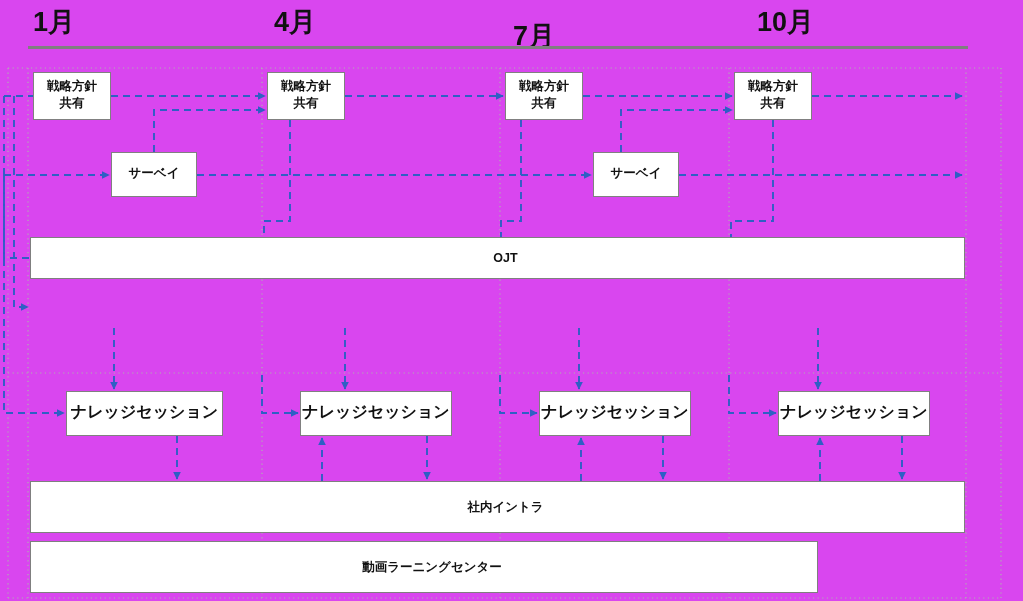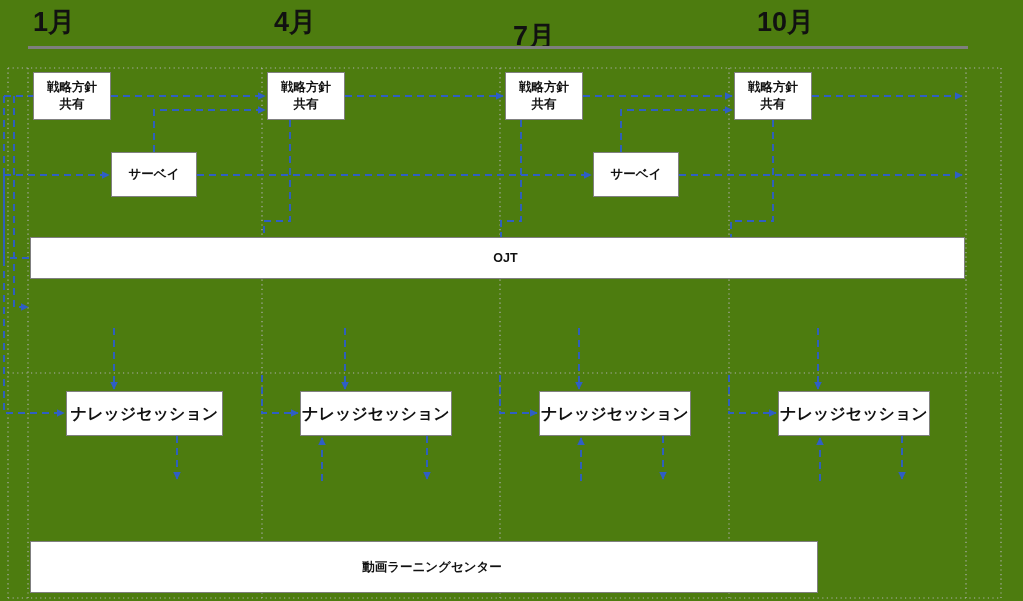--- a/index.html
+++ b/index.html
@@ -1,20 +1,20 @@
 <!DOCTYPE html>
 <html><head>
 <meta charset="utf-8">
 <style>
   html,body{margin:0;padding:0;background:#ffffff;}
   body{font-family:"Liberation Sans","DejaVu Sans",sans-serif;}
   #canvas{
     position:relative;
     width:1023px;height:601px;
-    background:#4d7c0f;
+    background:#d946ef;
     overflow:hidden;
   }
   #svg-layer{position:absolute;left:0;top:0;width:1023px;height:601px;}
   .month-label{
     position:absolute;
     font-size:27px;
     font-weight:bold;
     color:#111111;
     font-family:"Liberation Sans","DejaVu Sans",sans-serif;
     letter-spacing:0px;
@@ -24,21 +24,21 @@
   .node{
     position:absolute;
     box-sizing:border-box;
     border:1.3px solid #808080;
     background:#ffffff;
     color:#111111;
     display:flex;
     align-items:center;
     justify-content:center;
     text-align:center;
-    font-family:Liberation Sans, sans-serif;
+    font-family:Liberation Mono, monospace;
     font-weight:bold;
     font-size:12.5px;
     line-height:1.35;
     white-space:pre-line;
     z-index:5;
   }
   .node.small{font-size:16px;}
   .band{
     position:absolute;
     box-sizing:border-box;
@@ -150,15 +150,16 @@
 
   <div class="node" style="left:111px;top:152px;width:86px;height:45px;">サーベイ</div>
   <div class="node" style="left:593px;top:152px;width:86px;height:45px;">サーベイ</div>
 
   <div class="node small" style="left:66px;top:391px;width:157px;height:45px;">ナレッジセッション</div>
   <div class="node small" style="left:300px;top:391px;width:152px;height:45px;">ナレッジセッション</div>
   <div class="node small" style="left:539px;top:391px;width:152px;height:45px;">ナレッジセッション</div>
   <div class="node small" style="left:778px;top:391px;width:152px;height:45px;">ナレッジセッション</div>
 
   <div class="band" style="left:30px;top:237px;width:935px;height:42px;">OJT</div>
+  <div class="band" style="left:30px;top:481px;width:935px;height:52px;">社内イントラ</div>
   <div class="band" style="left:30px;top:541px;width:788px;height:52px;">動画ラーニングセンター</div>
 
 </div>
 
 </body></html>

